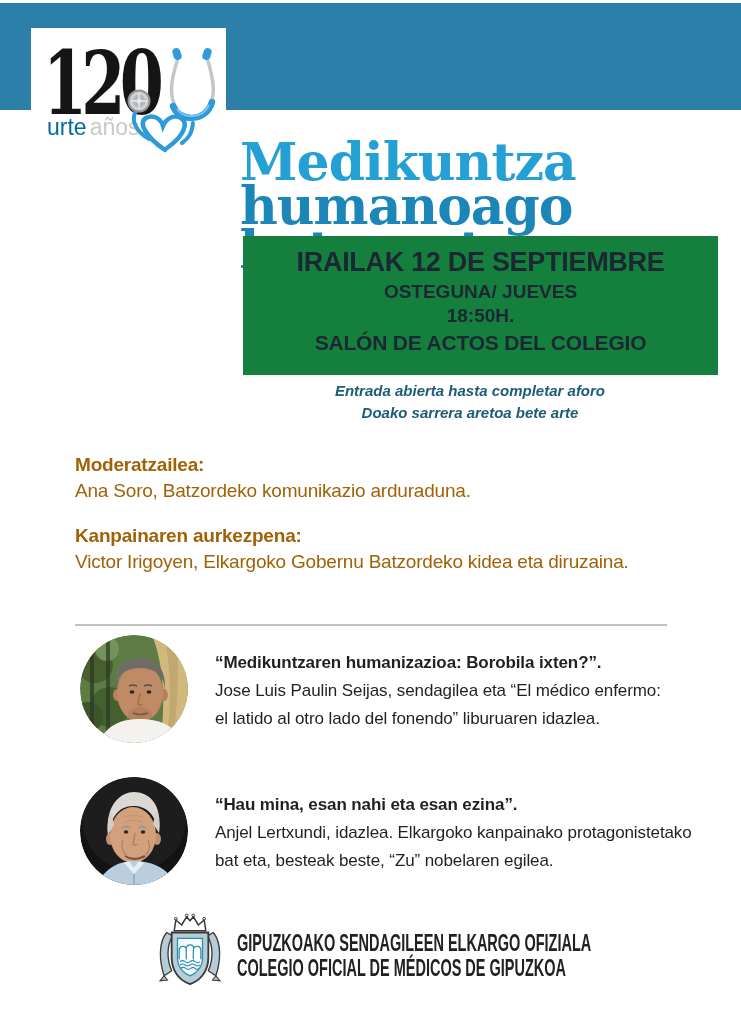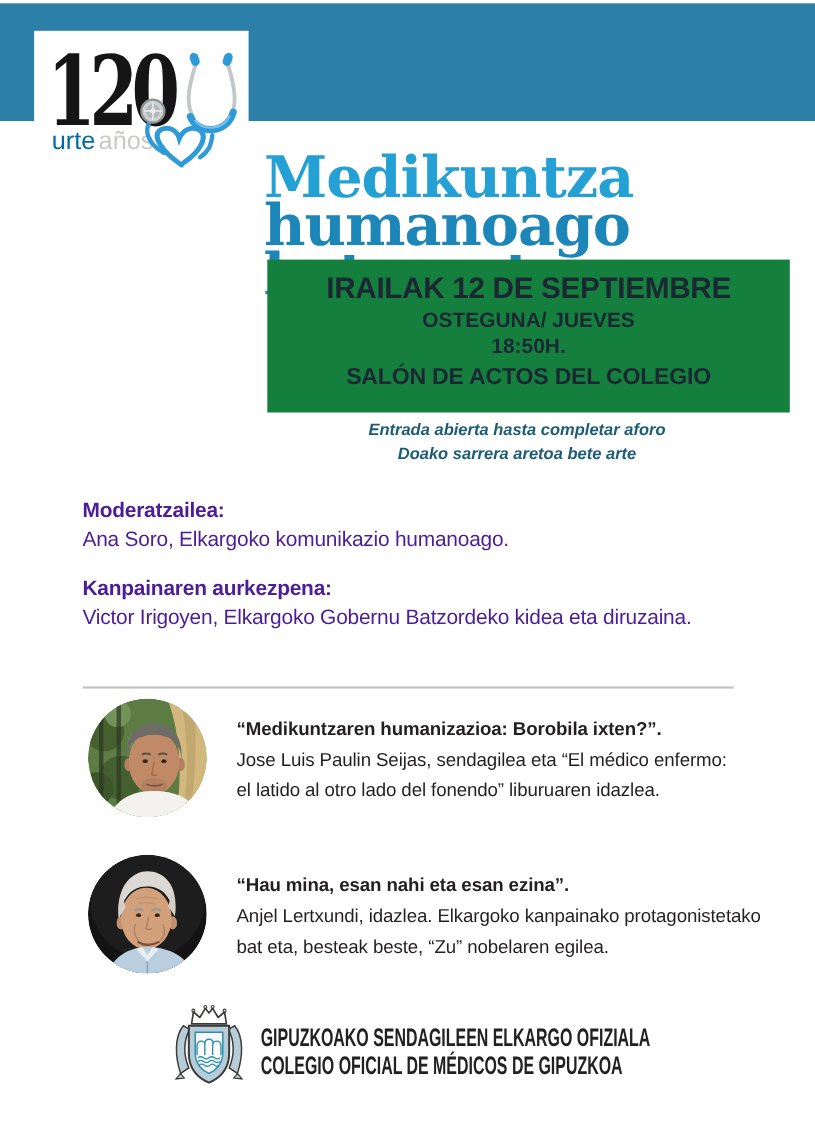--- a/index.html
+++ b/index.html
@@ -31,21 +31,21 @@
              box-sizing:border-box;padding-top:8px;text-align:center;color:#1b2733;font-weight:bold;}
   .eb-date{font-size:27px;line-height:36px;letter-spacing:-.3px;}
   .eb-day,.eb-time{font-size:19px;line-height:24px;}
   .eb-venue{font-size:21px;line-height:30px;letter-spacing:-.2px;}
 
   
   .note{position:absolute;left:230px;top:380px;width:480px;text-align:center;
         font-style:italic;font-weight:bold;font-size:15px;line-height:22px;color:#1d5c77;}
 
   
-  .organizers{position:absolute;left:75px;top:452px;font-size:19px;color:#4c1d95;letter-spacing:-.2px;}
+  .organizers{position:absolute;left:75px;top:452px;font-size:19px;color:#a16207;letter-spacing:-.2px;}
   .organizers p{margin:0;line-height:26px;white-space:nowrap;}
   .organizers .b{font-weight:bold;}
   .organizers .gap{margin-top:19px;}
 
   
   .talks-heading{position:absolute;left:75px;top:596px;font-size:20px;line-height:24px;
                  letter-spacing:.8px;color:#222;}
   .talks-divider{position:absolute;left:75px;top:624px;width:592px;height:2px;background:#c2c2c2;}
   .talk{position:absolute;left:80px;width:650px;height:110px;}
   .talk1{top:635px;}
@@ -110,21 +110,21 @@
     <div class="eb-venue">SALÓN DE ACTOS DEL COLEGIO</div>
   </div>
 
   <div class="note">
     <div>Entrada abierta hasta completar aforo</div>
     <div>Doako sarrera aretoa bete arte</div>
   </div>
 
   <div class="organizers">
     <p class="b">Moderatzailea:</p>
-    <p>Ana Soro, Elkargoko komunikazio humanoago.</p>
+    <p>Ana Soro, Batzordeko komunikazio arduraduna.</p>
     <p class="b gap">Kanpainaren aurkezpena:</p>
     <p>Victor Irigoyen, Elkargoko Gobernu Batzordeko kidea eta diruzaina.</p>
   </div>
 
   <div class="talks-divider"></div>
 
   <div class="talk talk1">
     <svg class="avatar" viewBox="0 0 108 108" aria-hidden="true">
       <defs>
           <clipPath id="c1">

